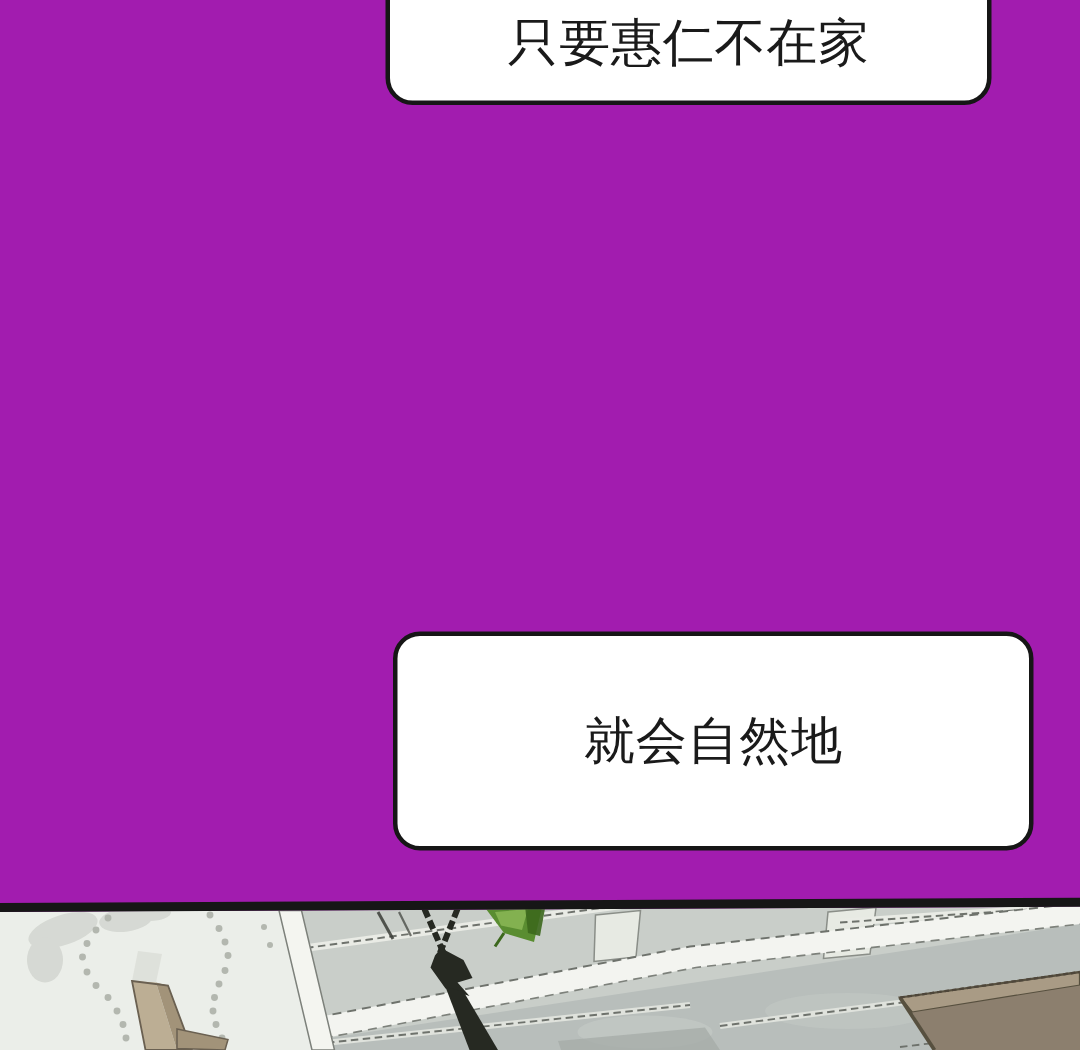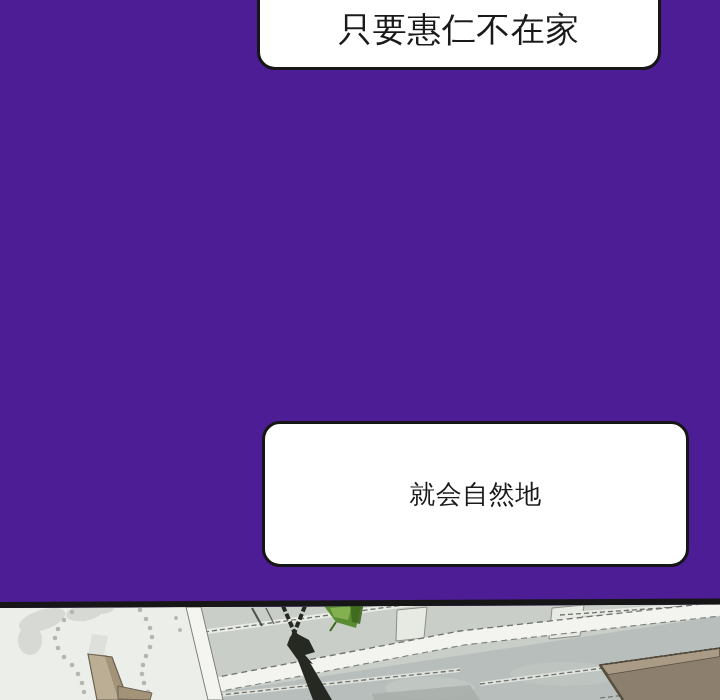--- a/index.html
+++ b/index.html
@@ -1,20 +1,20 @@
 <!DOCTYPE html>
 <html><head>
 <meta charset="utf-8">
 <style>
   html, body { margin: 0; padding: 0; background: #ffffff; }
   .page {
     position: relative;
     width: 720px;
     height: 700px;
-    background: #4c1d95;
+    background: #a21caf;
     overflow: hidden;
     font-family: "Liberation Sans", "DejaVu Sans", sans-serif;
   }
   .bubble {
     position: absolute;
     background: #ffffff;
     border: 3px solid #161616;
     border-radius: 18px;
     box-sizing: border-box;
     color: #1a1a1a;
@@ -40,21 +40,21 @@
     left: 262px;
     top: 421px;
     width: 427px;
     height: 146px;
     display: flex;
     flex-direction: column;
     align-items: center;
     justify-content: center;
   }
   .bubble-mid .bubble-text {
-    font-size: 26px;
+    font-size: 34px;
     font-weight: 500;
     line-height: 42px;
     letter-spacing: 0.5px;
     text-align: left;
     white-space: nowrap;
   }
   .panel {
     position: absolute;
     left: 0;
     top: 598px;

